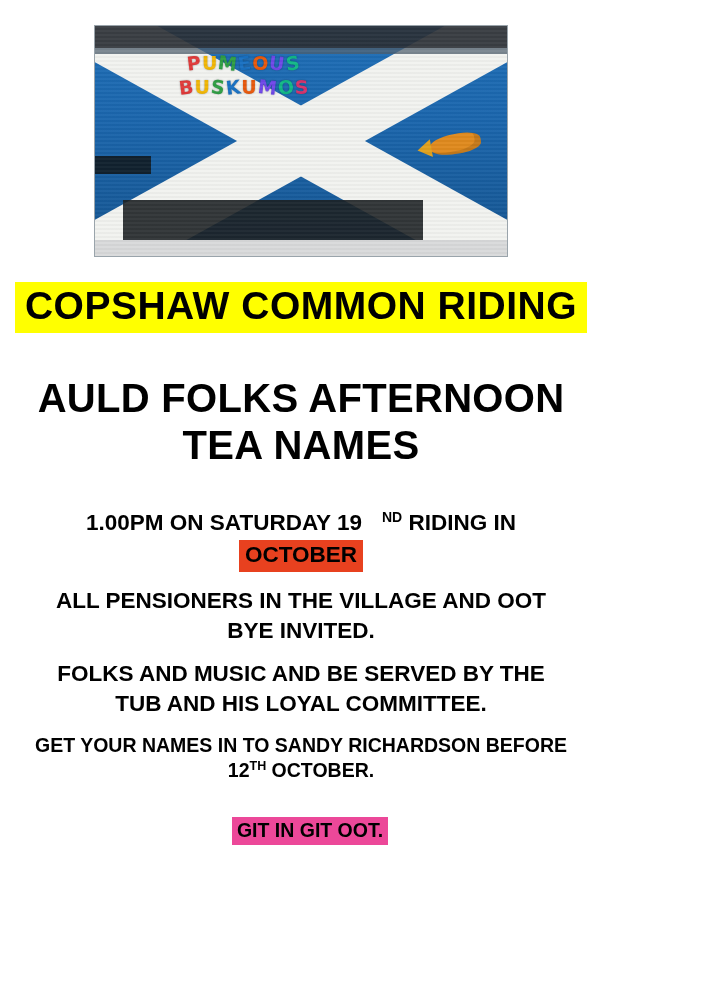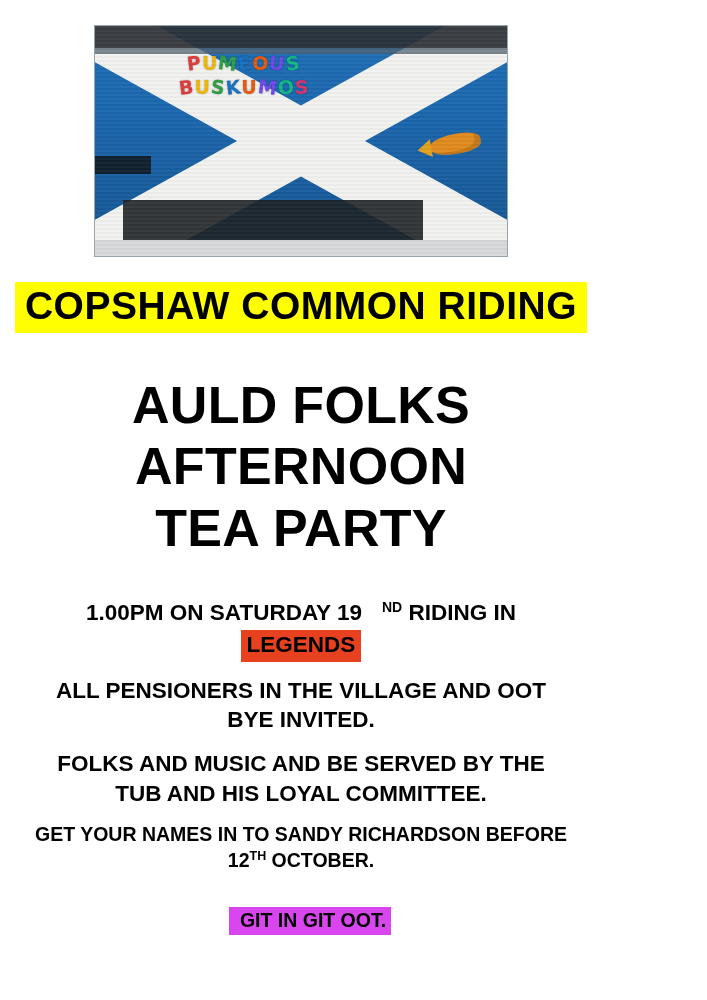--- a/index.html
+++ b/index.html
@@ -154,21 +154,21 @@
     letter-spacing: .5px;
     padding: 4px 10px 6px 10px;
     line-height: 1.05;
     white-space: nowrap;
   }
 
   .headline {
     margin-top: 42px;
     text-align: center;
     font-weight: bold;
-    font-size: 52px;
+    font-size: 40px;
     line-height: 1.18;
     letter-spacing: .3px;
   }
 
   .when {
     margin-top: 40px;
     text-align: center;
     font-weight: bold;
     font-size: 22.5px;
     line-height: 1.28;
@@ -203,24 +203,24 @@
     vertical-align: super;
     line-height: 0;
   }
 
   .footer-wrap {
     margin-top: 34px;
     display: flex;
     justify-content: center;
   }
   .footer-band {
-    background: #d946ef;
+    background: #ec4899;
     font-weight: bold;
     font-size: 19.5px;
-    padding: 2px 5px 3px 11px;
+    padding: 2px 5px 3px 5px;
     white-space: nowrap;
     margin-left: 18px;
   }
 </style>
 </head>
 <body>
 
 <div class="poster">
 
   <div class="photo-wrap">
@@ -241,26 +241,26 @@
       <div class="grain"></div>
     </div>
   </div>
 
   <div class="title-band-wrap">
     <div class="title-band">COPSHAW COMMON RIDING</div>
   </div>
 
   <div class="headline">
     <div>AULD FOLKS AFTERNOON</div>
-    <div>TEA PARTY</div>
+    <div>TEA NAMES</div>
   </div>
 
   <div class="when">
     <div><span>1.00PM ON SATURDAY 19</span><sup>ND</sup><span> RIDING IN</span></div>
-    <div><span class="venue">LEGENDS</span></div>
+    <div><span class="venue">OCTOBER</span></div>
   </div>
 
   <div class="para">
     <div>ALL PENSIONERS IN THE VILLAGE AND OOT</div>
     <div>BYE INVITED.</div>
   </div>
 
   <div class="para">
     <div>FOLKS AND MUSIC AND BE SERVED BY THE</div>
     <div>TUB AND HIS LOYAL COMMITTEE.</div>

